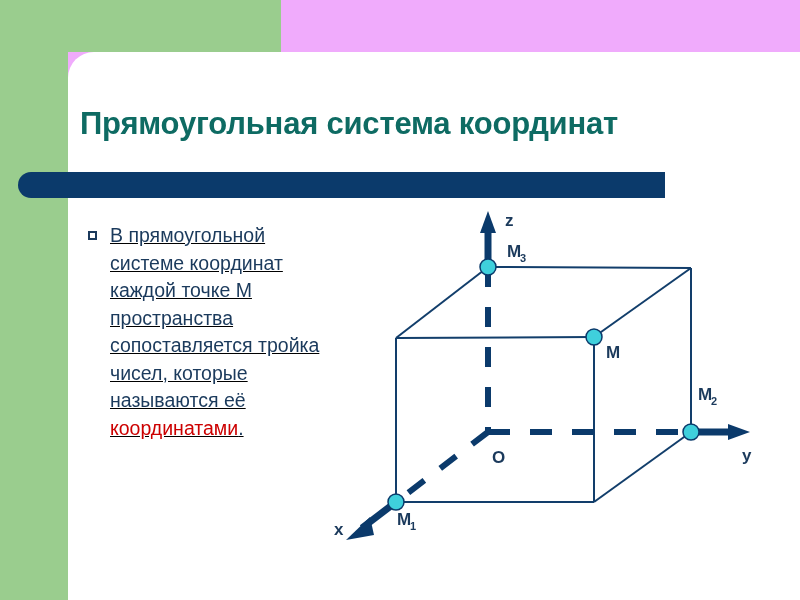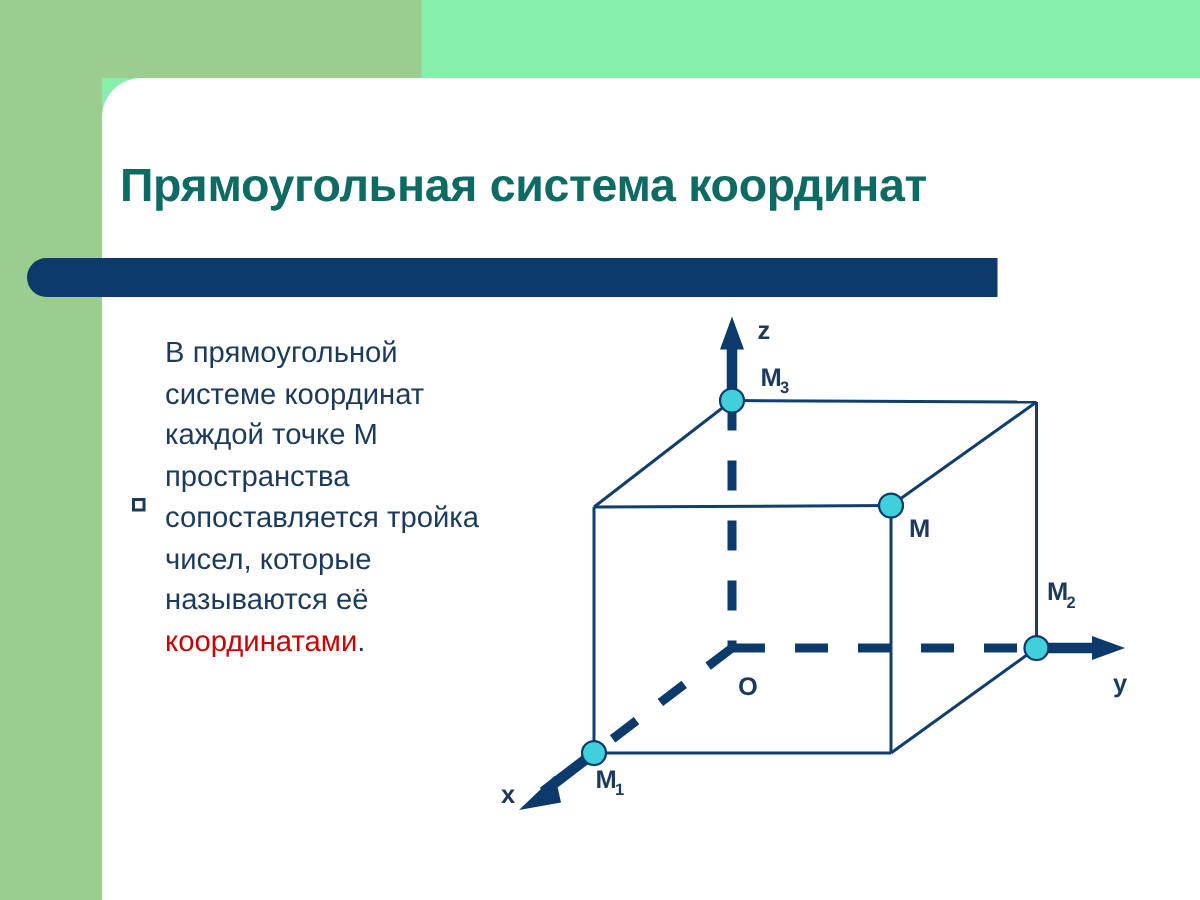--- a/index.html
+++ b/index.html
@@ -8,21 +8,21 @@
     background: #ffffff;
   }
   body {
     font-family: "Liberation Sans", sans-serif;
   }
   #slide {
     position: relative;
     width: 800px;
     height: 600px;
     overflow: hidden;
-    background: #86efac;
+    background: #f0abfc;
   }
 
   
   .green-rail {
     position: absolute;
     left: 0;
     top: 0;
     width: 68px;
     height: 600px;
     background: #9ACD8E;
@@ -68,22 +68,23 @@
     border-bottom-left-radius: 13px;
   }
 
   
   .body-block {
     position: absolute;
     left: 88px;
     top: 222px;
     width: 250px;
     display: flex;
-    align-items: center;
+    align-items: flex-start;
     gap: 13px;
+    text-decoration: underline;
   }
   .bullet-square {
     flex: 0 0 auto;
     width: 9px;
     height: 9px;
     margin-top: 9px;
     border: 2px solid #1B3A5C;
     background: transparent;
     box-sizing: border-box;
   }

